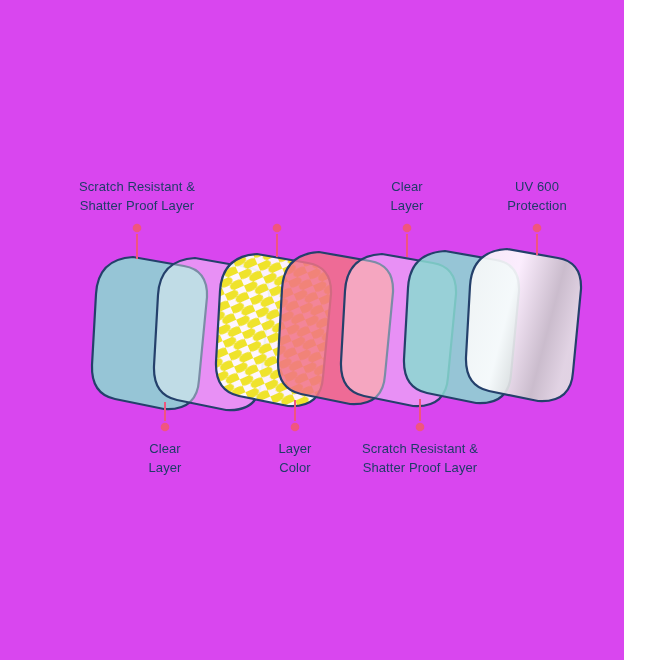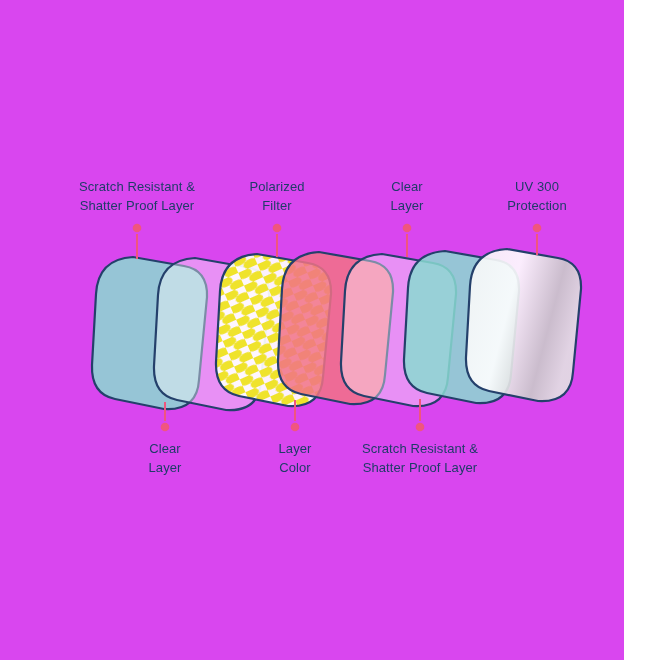--- a/index.html
+++ b/index.html
@@ -83,25 +83,23 @@
     </g>
     <g fill="#F0557E">
       <circle cx="165" cy="427" r="4.3"></circle>
       <circle cx="295" cy="427" r="4.3"></circle>
       <circle cx="420" cy="427" r="4.3"></circle>
     </g>
   </svg>
 
   <div class="lbl top" style="left:137px">Scratch Resistant &amp;
 Shatter Proof Layer</div>
-  <div class="lbl top" style="left:277px">Polarized
-Filter</div>
   <div class="lbl top" style="left:407px">Clear
 Layer</div>
-  <div class="lbl top" style="left:537px">UV 300
+  <div class="lbl top" style="left:537px">UV 600
 Protection</div>
 
   <div class="lbl bottom" style="left:165px">Clear
 Layer</div>
   <div class="lbl bottom" style="left:295px">Layer
 Color</div>
   <div class="lbl bottom" style="left:420px">Scratch Resistant &amp;
 Shatter Proof Layer</div>
 
 </div>

